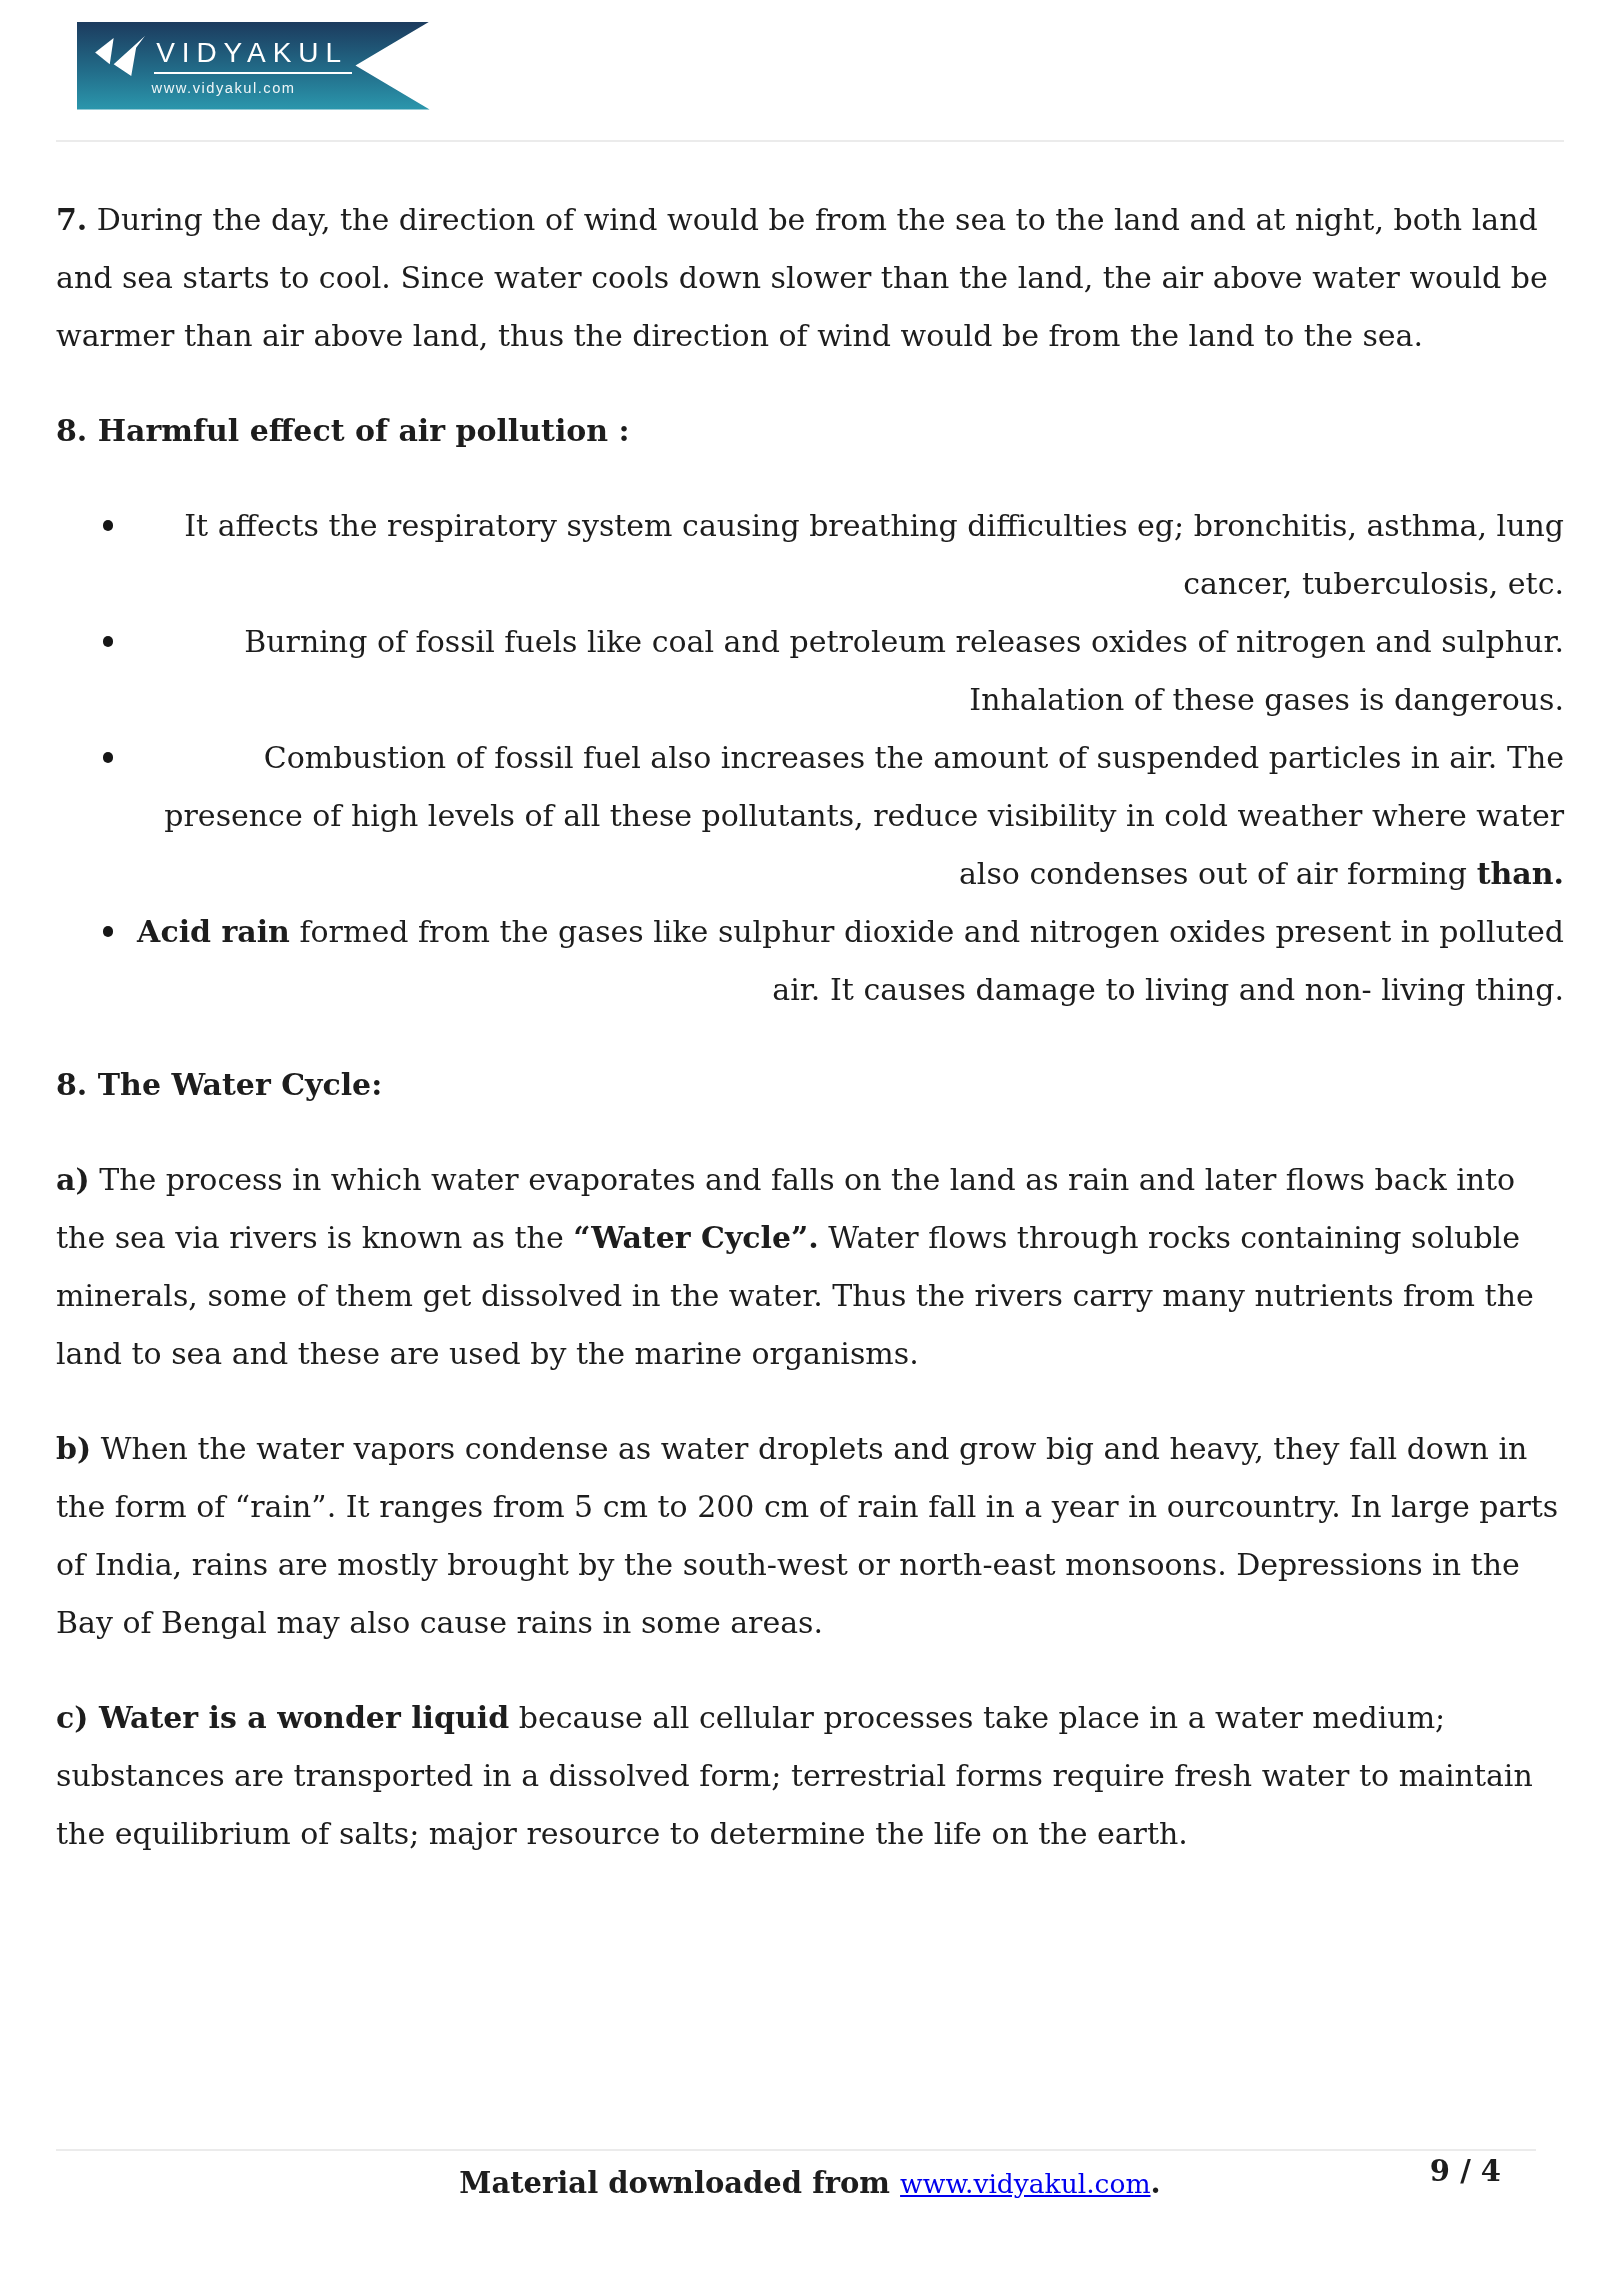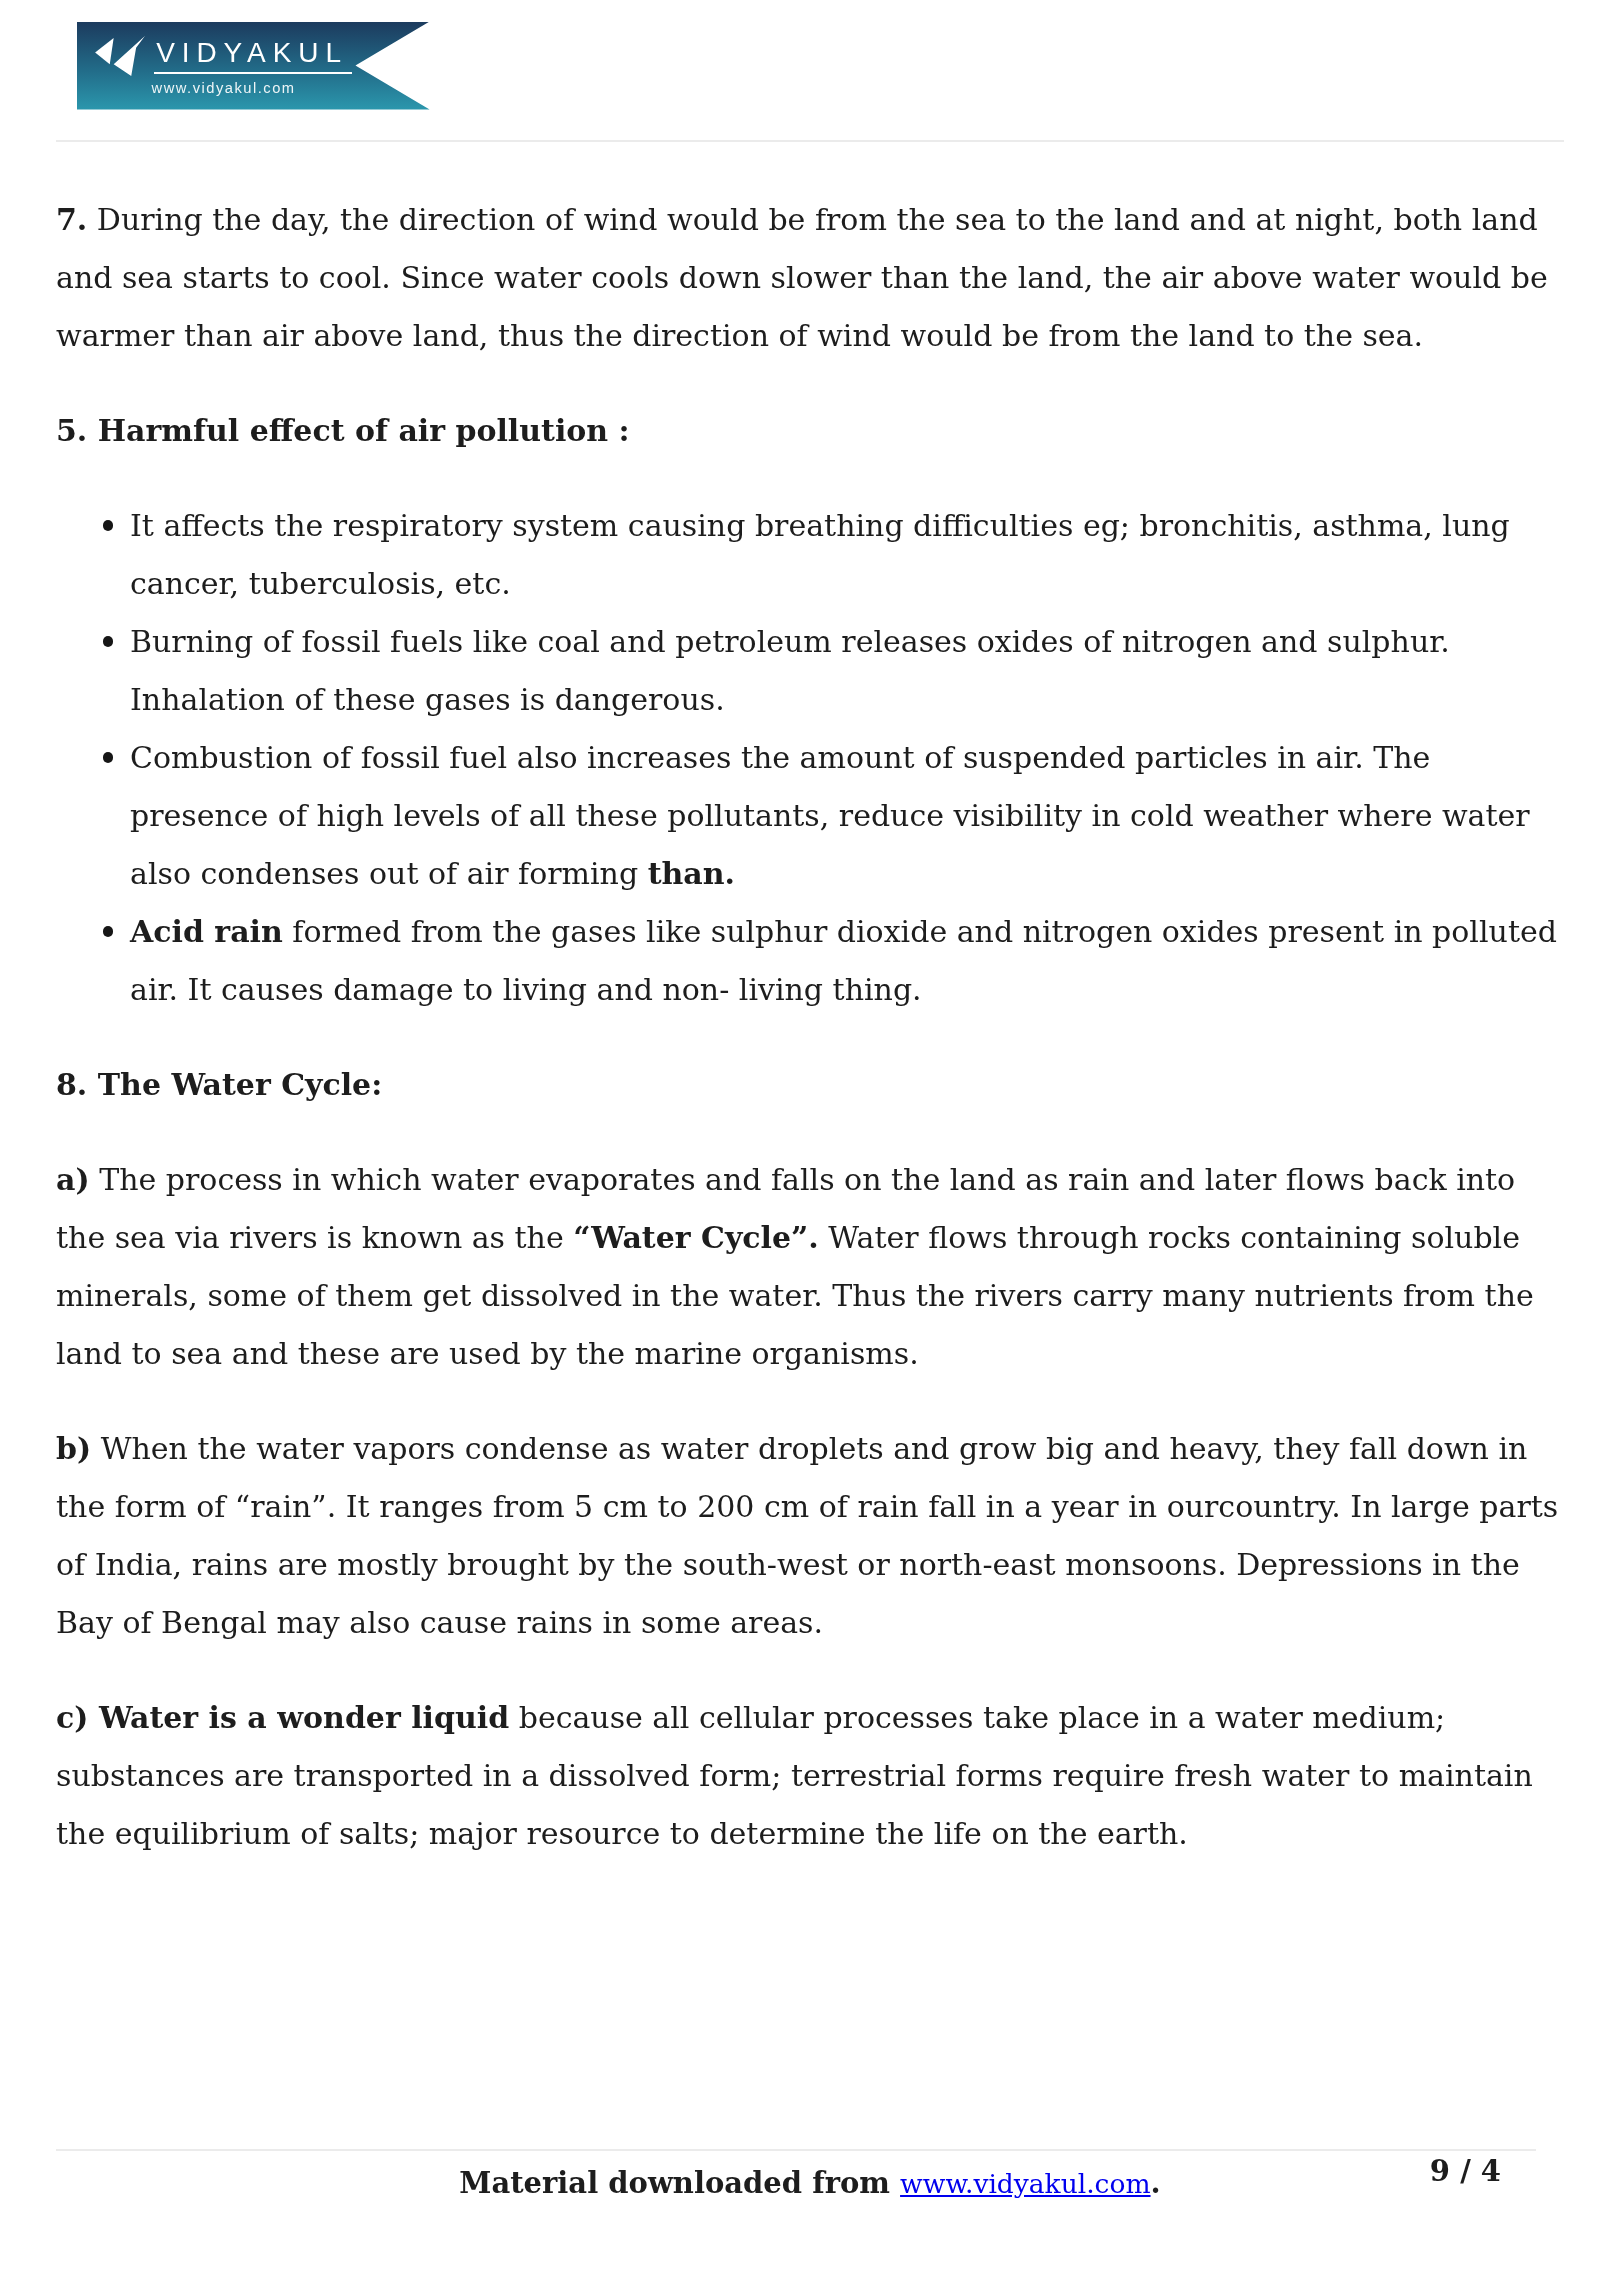--- a/index.html
+++ b/index.html
@@ -40,21 +40,21 @@
 
   .divider{border:none;border-top:2px solid #ebebeb;margin:30px 0 0 0;}
 
   
   .content{font-size:30px;line-height:58px;}
   .content p, .content h2{margin:0 0 37px 0;font-size:30px;font-weight:normal;}
   .content h2{font-weight:bold;}
   .content p.first{margin-top:49px;}
   .content b{font-weight:bold;}
   ul.bullets{margin:0 0 37px 0;padding:0 0 0 74px;list-style:none;}
-  ul.bullets li{position:relative;margin:0;}
+  ul.bullets li{position:relative;margin:0;text-align:right;}
   ul.bullets li::before{
     content:"";position:absolute;left:-27.4px;top:23.5px;
     width:10.8px;height:10.8px;border-radius:50%;background:#161616;
   }
 
   
   .footer{position:absolute;left:56px;right:56px;top:2149px;}
   .footer-divider{border:none;border-top:2px solid #ebebeb;margin:0;width:1480px;}
   .page-num{position:absolute;right:63px;top:7.8px;font-weight:bold;font-size:29px;line-height:1;}
   .footer-line{text-align:center;font-weight:bold;font-size:29px;margin-top:13.7px;line-height:1.3;}
@@ -77,21 +77,21 @@
       <span class="brand-url">www.vidyakul.com</span>
     </div>
   </div>
 
   <hr class="divider">
 
   <div class="content">
     <p class="first"><b>7.</b> During the day, the direction of wind would be from the sea to the land and at night, both land and sea starts to cool. Since water cools down slower than the land, the air above water would be warmer than air above land, thus the direction of wind would be from the land to the sea.</p>
 
 
-    <h2><b>5. Harmful effect of air pollution :</b></h2>
+    <h2><b>8. Harmful effect of air pollution :</b></h2>
 
     <ul class="bullets">
       <li>It affects the respiratory system causing breathing difficulties eg; bronchitis, asthma, lung cancer, tuberculosis, etc.</li>
       <li>Burning of fossil fuels like coal and petroleum releases oxides of nitrogen and sulphur. Inhalation of these gases is dangerous.</li>
       <li>Combustion of fossil fuel also increases the amount of suspended particles in air. The presence of high levels of all these pollutants, reduce visibility in cold weather where water also condenses out of air forming <b>than.</b></li>
       <li><b>Acid rain</b> formed from the gases like sulphur dioxide and nitrogen oxides present in polluted air. It causes damage to living and non- living thing.</li>
     </ul>
 
     <h2><b>8. The Water Cycle:</b></h2>
 

